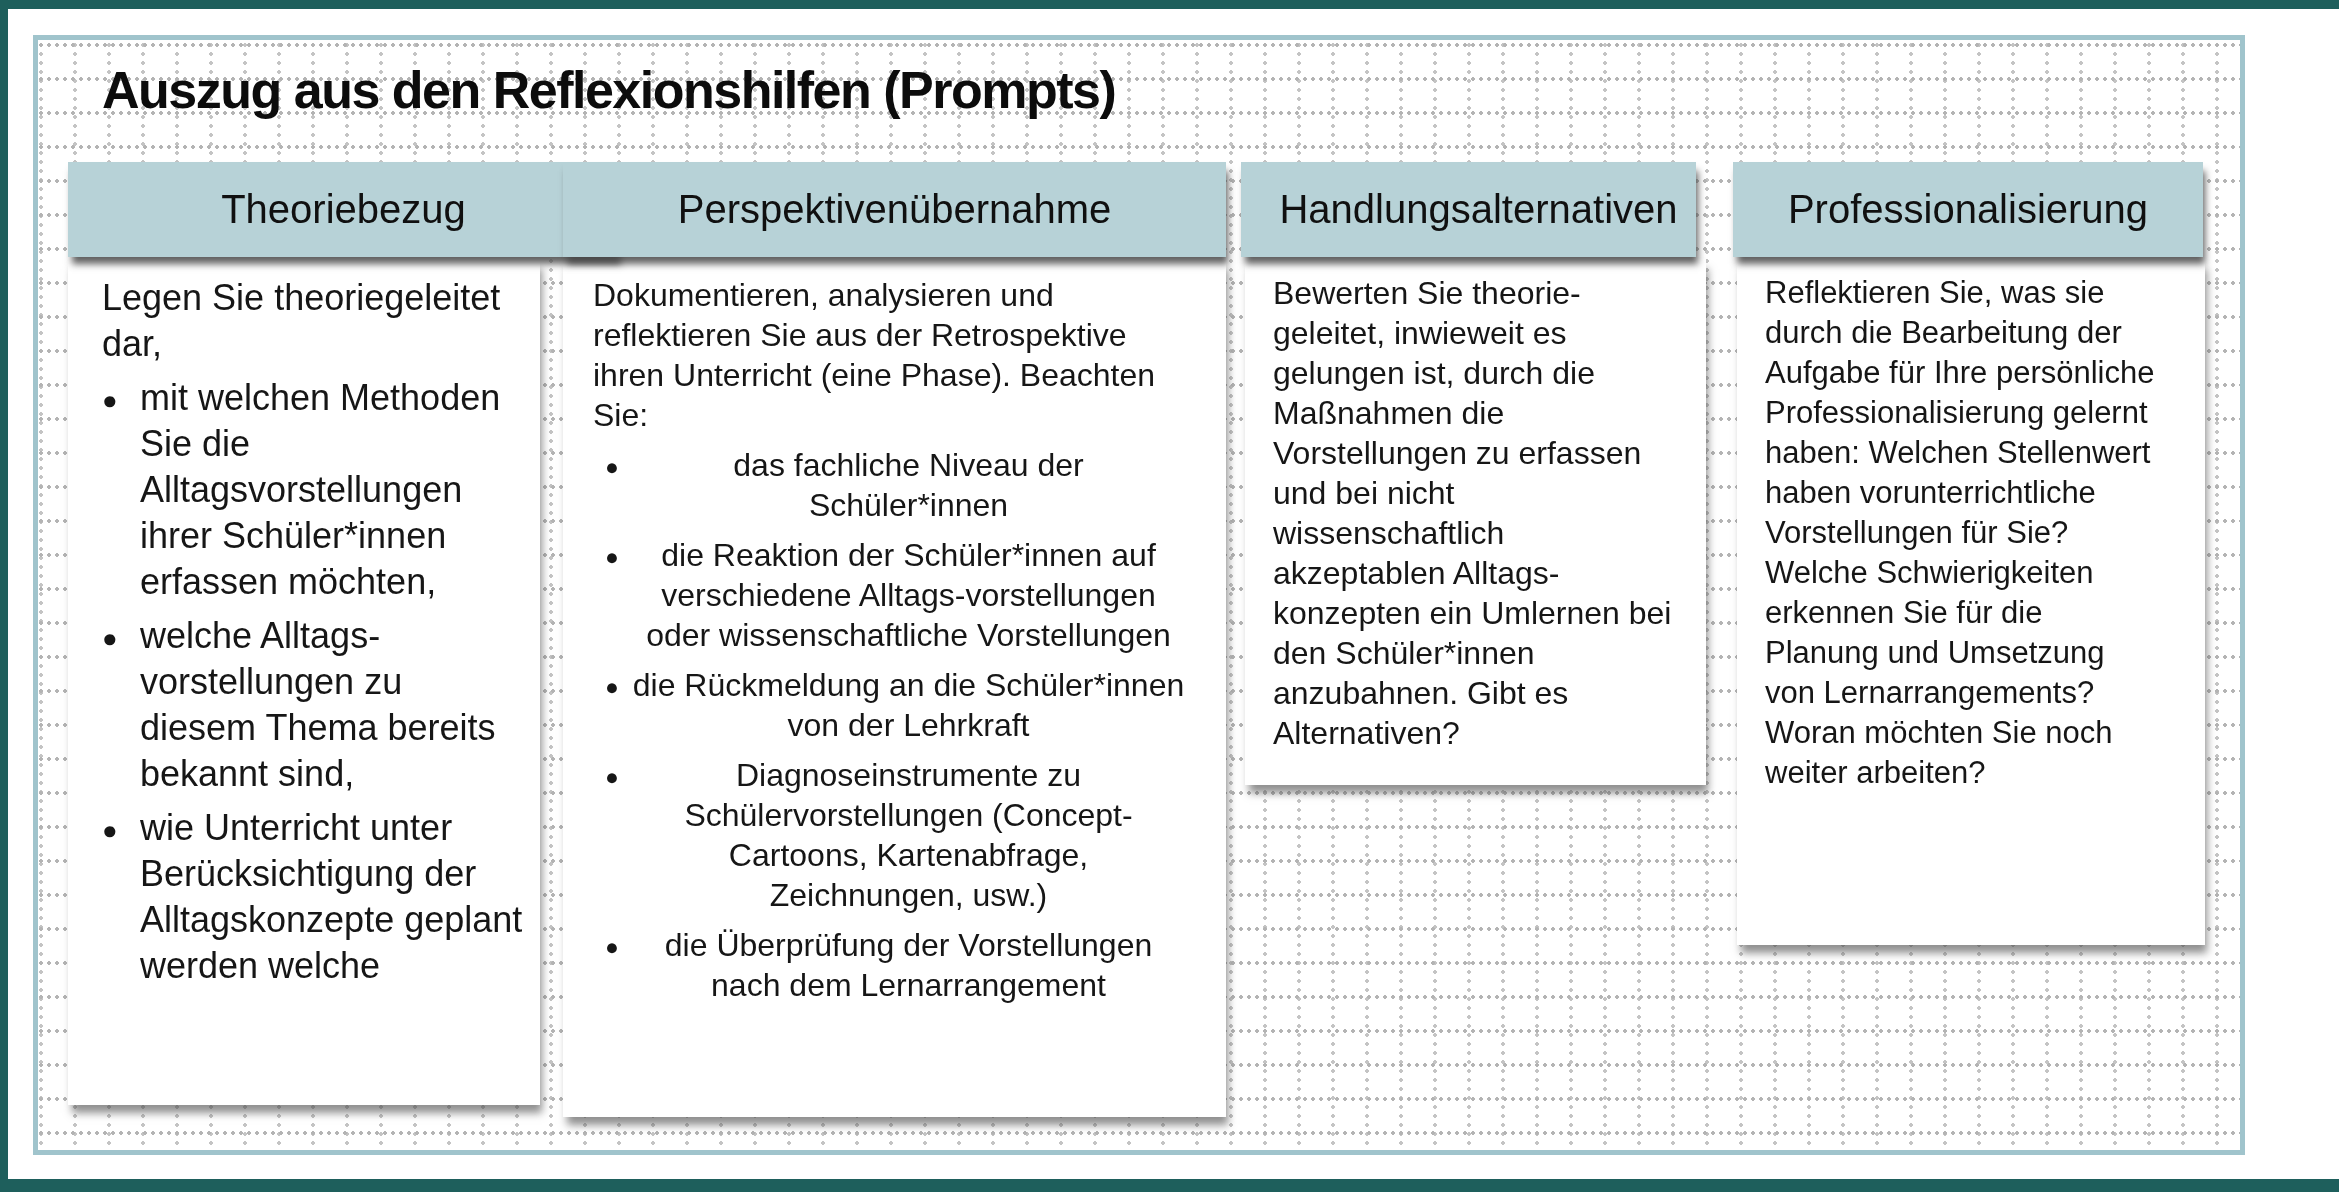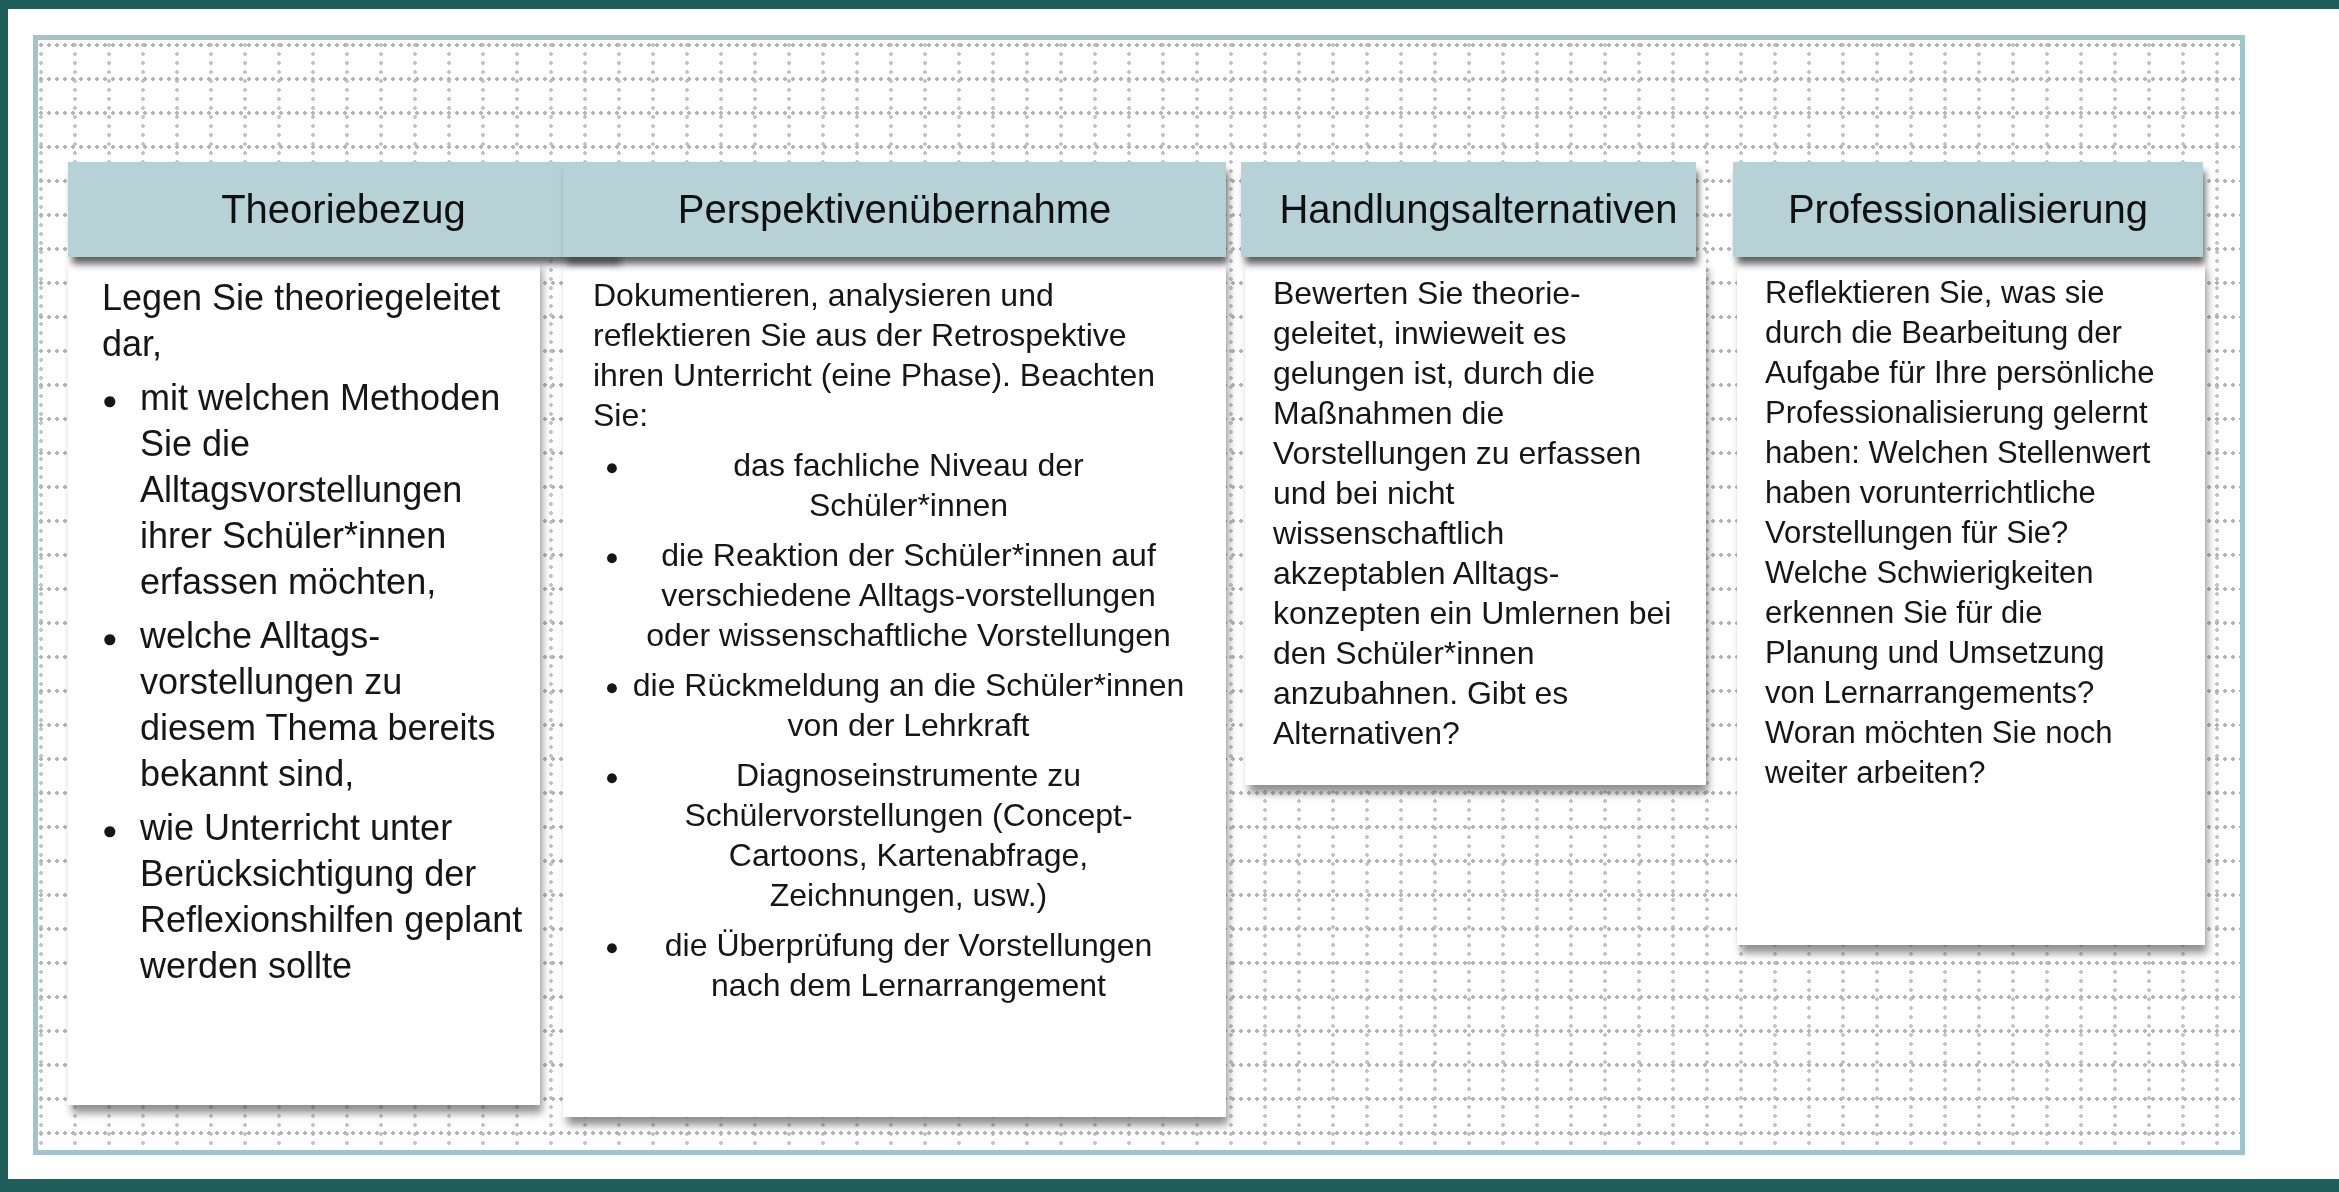--- a/index.html
+++ b/index.html
@@ -68,35 +68,36 @@
 </head>
 <body>
 
 <div class="stage">
   <div class="frame-top"></div>
   <div class="frame-left"></div>
   <div class="frame-bottom"></div>
 
   <div class="panel"></div>
 
+  <div class="slide-title">Auszug aus den Reflexionshilfen (Prompts)</div>
 
   <div class="col-header hdr-1">Theoriebezug</div>
   <div class="col-body body-1">
     <p>Legen Sie theoriegeleitet dar,</p>
     <div class="bullet">
       <span class="dot"></span>
       <span class="btxt">mit welchen Methoden Sie die Alltagsvorstellungen ihrer Schüler*innen erfassen möchten,</span>
     </div>
     <div class="bullet">
       <span class="dot"></span>
       <span class="btxt">welche Alltags-vorstellungen zu diesem Thema bereits bekannt sind,</span>
     </div>
     <div class="bullet">
       <span class="dot"></span>
-      <span class="btxt">wie Unterricht unter Berücksichtigung der Reflexionshilfen geplant werden sollte</span>
+      <span class="btxt">wie Unterricht unter Berücksichtigung der Alltagskonzepte geplant werden welche</span>
     </div>
   </div>
 
   <div class="col-header hdr-2">Perspektivenübernahme</div>
   <div class="col-body body-2">
     <p>Dokumentieren, analysieren und reflektieren Sie aus der Retrospektive ihren Unterricht (eine Phase). Beachten Sie:</p>
     <div class="bullet">
       <span class="dot"></span>
       <span class="btxt">das fachliche Niveau der Schüler*innen</span>
     </div>

